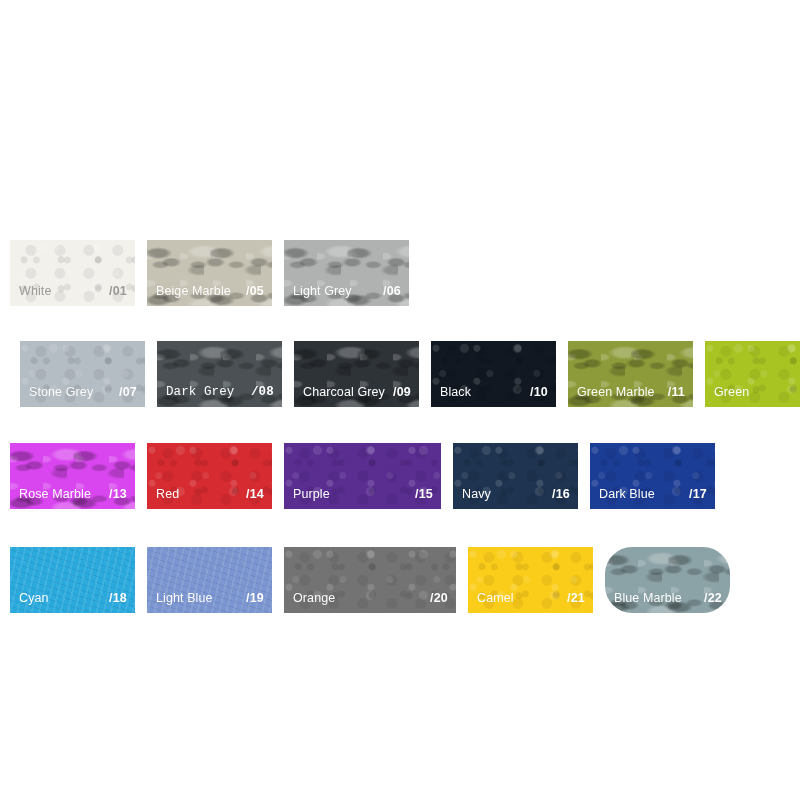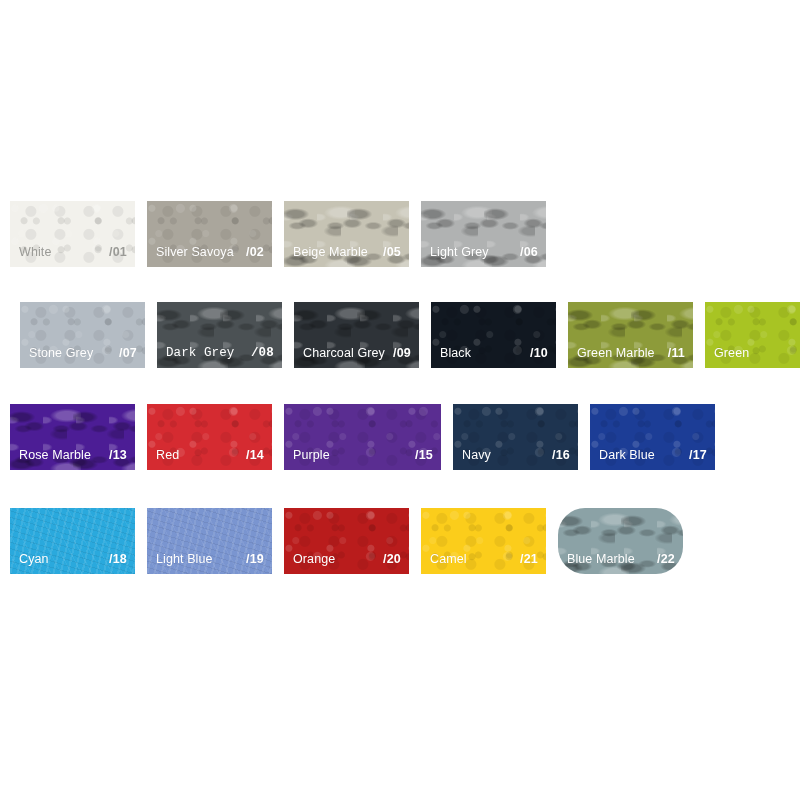--- a/index.html
+++ b/index.html
@@ -32,20 +32,21 @@
   }
 
   .swatch {
     position: relative;
     width: 125px;
     height: 66px;
     margin-right: 12px;
     overflow: hidden;
     flex: 0 0 auto;
     background-repeat: no-repeat;
+    margin-top: 39px;
   }
 
   
   .swatch .tex {
     position: absolute;
     inset: 0;
     pointer-events: none;
   }
   .tex.fine {
     background-image:
@@ -110,27 +111,20 @@
 
 <div id="swatch-board">
     <div class="swatch-row" style="left: 10px; top: 201px;">
       <div class="swatch" title="White /01" style="background: rgb(242, 241, 236);">
         <div class="tex fine"></div>
         <div class="swatch-caption cap-dark">
           <span class="swatch-name">White</span>
           <span class="swatch-code">/01</span>
         </div>
       </div>
-      <div class="swatch" title="Silver Savoya /02" style="background: rgb(170, 166, 156);">
-        <div class="tex fine"></div>
-        <div class="swatch-caption cap-light">
-          <span class="swatch-name">Silver Savoya</span>
-          <span class="swatch-code">/02</span>
-        </div>
-      </div>
       <div class="swatch" title="Beige Marble /05" style="background: rgb(198, 195, 180);">
         <div class="tex marble"></div>
         <div class="swatch-caption cap-light">
           <span class="swatch-name">Beige Marble</span>
           <span class="swatch-code">/05</span>
         </div>
       </div>
       <div class="swatch" title="Light Grey /06" style="background: rgb(176, 178, 178);">
         <div class="tex marble"></div>
         <div class="swatch-caption cap-light">
@@ -176,21 +170,21 @@
         </div>
       </div>
       <div class="swatch" title="Green /12" style="background: rgb(168, 196, 35);">
         <div class="tex fine"></div>
         <div class="swatch-caption cap-light">
           <span class="swatch-name">Green</span>
         </div>
       </div>
     </div>
     <div class="swatch-row" style="left: 10px; top: 404px;">
-      <div class="swatch" title="Rose Marble /13" style="background: #4c1d95;">
+      <div class="swatch" title="Rose Marble /13" style="background: #d946ef;">
         <div class="tex marble"></div>
         <div class="swatch-caption cap-light">
           <span class="swatch-name">Rose Marble</span>
           <span class="swatch-code">/13</span>
         </div>
       </div>
       <div class="swatch" title="Red /14" style="background: rgb(213, 43, 49);">
         <div class="tex fine"></div>
         <div class="swatch-caption cap-light">
           <span class="swatch-name">Red</span>
@@ -227,21 +221,21 @@
           <span class="swatch-code">/18</span>
         </div>
       </div>
       <div class="swatch" title="Light Blue /19" style="background: rgb(122, 149, 208);">
         <div class="tex streak"></div>
         <div class="swatch-caption cap-light">
           <span class="swatch-name">Light Blue</span>
           <span class="swatch-code">/19</span>
         </div>
       </div>
-      <div class="swatch" title="Orange /20" style="background: #b91c1c;">
+      <div class="swatch" title="Orange /20" style="background: #737373; padding-left: 47px;">
         <div class="tex fine"></div>
         <div class="swatch-caption cap-light">
           <span class="swatch-name">Orange</span>
           <span class="swatch-code">/20</span>
         </div>
       </div>
       <div class="swatch" title="Yellow /21" style="background: rgb(251, 205, 27);">
         <div class="tex fine"></div>
         <div class="swatch-caption cap-light">
           <span class="swatch-name">Camel</span>

